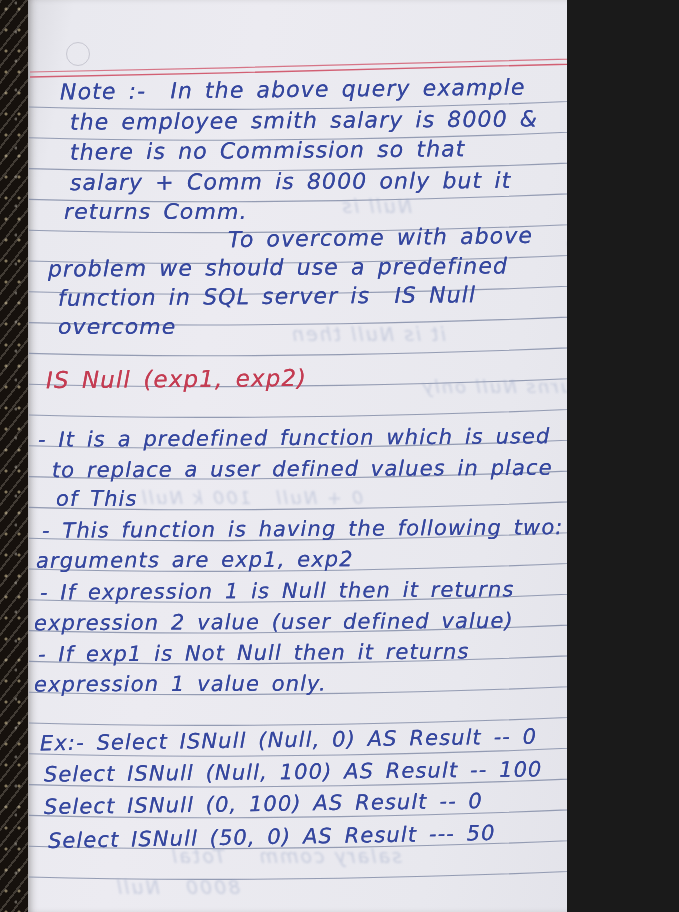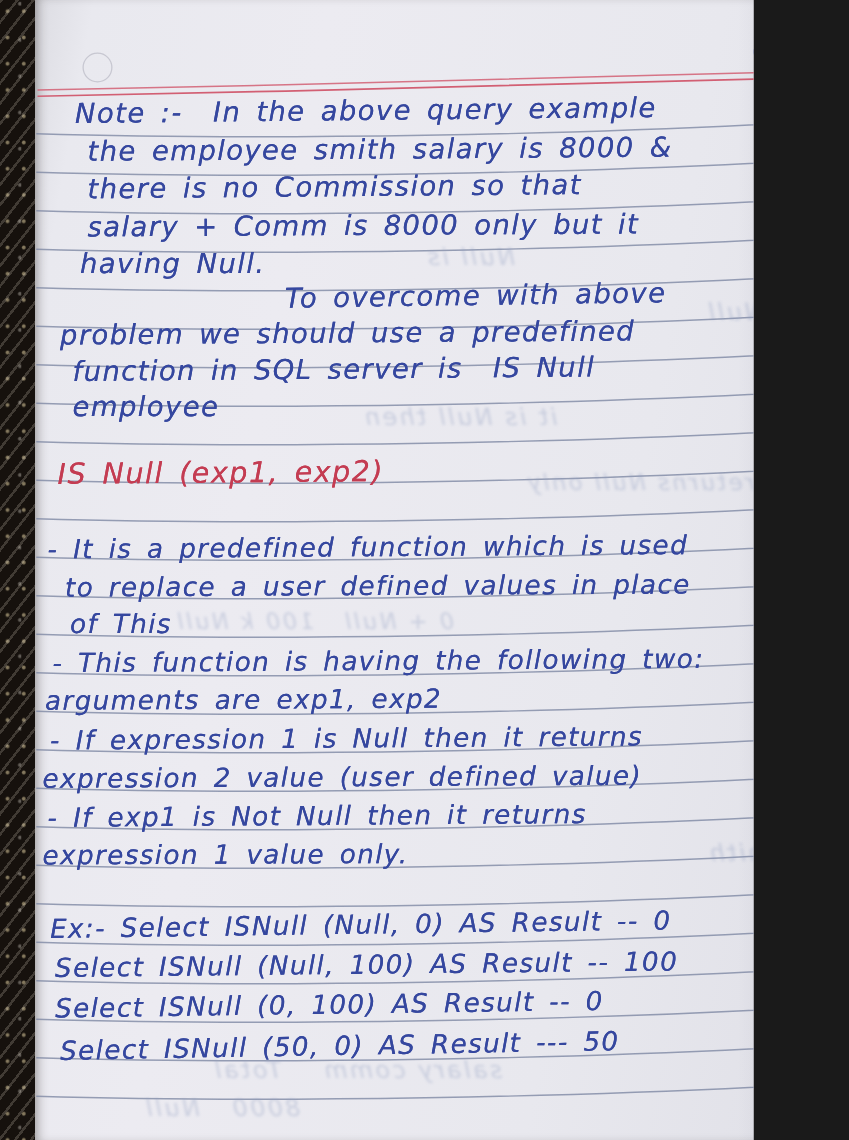--- a/index.html
+++ b/index.html
@@ -1,17 +1,17 @@
 <!DOCTYPE html>
 <html><head>
 <meta charset="utf-8">
 <style>
   html,body{margin:0;padding:0;background:#1a1a1a;}
   #photo{position:relative;width:567px;height:912px;overflow:hidden;
-         font-family:"DejaVu Sans",sans-serif;padding-left:36px;}
+         font-family:"DejaVu Sans",sans-serif;}
   
   #fabric{position:absolute;left:0;top:0;width:29px;height:912px;
     background-color:#16110d;
     background-image:
       repeating-linear-gradient(128deg, rgba(236,226,208,0.20) 0 2px, transparent 2px 10px),
       radial-gradient(circle at 6px 9px, rgba(222,205,160,0.55) 1px, transparent 2px),
       radial-gradient(circle at 16px 3px, rgba(240,235,225,0.35) 1px, transparent 2px);
     background-size:auto,13px 21px,17px 29px;}
   
   #page{position:absolute;left:28px;top:0;width:628px;height:912px;
@@ -104,25 +104,25 @@
         <path d="M 29 877 C 210 882.5, 470 878, 654 867" stroke="#7e88a4" stroke-width="1.1" fill="none" opacity="0.8"></path>
         <path d="M 657 860 L 679 869" stroke="#7e88a4" stroke-width="1.1" fill="none" opacity="0.75"></path>
       </g>
   </svg>
 
   <div id="hand-layer">
       <span class="hand" style="left: 60px; top: 79px; font-size: 22px; color: rgb(53, 71, 159); transform: rotate(-0.6deg);">Note :-  In the above query example</span>
       <span class="hand" style="left: 70px; top: 110px; font-size: 22px; color: rgb(53, 71, 159); transform: rotate(-0.4deg);">the employee smith salary is 8000 &amp;</span>
       <span class="hand" style="left: 70px; top: 140px; font-size: 22px; color: rgb(53, 71, 159); transform: rotate(-0.5deg);">there is no Commission so that</span>
       <span class="hand" style="left: 70px; top: 171px; font-size: 22px; color: rgb(53, 71, 159); transform: rotate(-0.3deg);">salary + Comm is 8000 only but it</span>
-      <span class="hand" style="left: 64px; top: 201px; font-size: 22px; color: rgb(53, 71, 159); transform: rotate(0deg);">having Null.</span>
+      <span class="hand" style="left: 64px; top: 201px; font-size: 22px; color: rgb(53, 71, 159); transform: rotate(0deg);">returns Comm.</span>
       <span class="hand" style="left: 228px; top: 227px; font-size: 22px; color: rgb(53, 71, 159); transform: rotate(-0.8deg);">To overcome with above</span>
       <span class="hand" style="left: 48px; top: 257px; font-size: 22px; color: rgb(53, 71, 159); transform: rotate(-0.4deg);">problem we should use a predefined</span>
       <span class="hand" style="left: 58px; top: 286px; font-size: 22px; color: rgb(53, 71, 159); transform: rotate(-0.5deg);">function in SQL server is  IS Null</span>
-      <span class="hand" style="left: 58px; top: 316px; font-size: 22px; color: rgb(53, 71, 159); transform: rotate(0deg);">employee</span>
+      <span class="hand" style="left: 58px; top: 316px; font-size: 22px; color: rgb(53, 71, 159); transform: rotate(0deg);">overcome</span>
       <span class="hand" style="left: 46px; top: 368px; font-size: 23px; color: rgb(196, 60, 82); transform: rotate(-0.5deg);">IS Null (exp1, exp2)</span>
       <span class="hand" style="left: 38px; top: 428px; font-size: 21px; color: rgb(53, 71, 159); transform: rotate(-0.4deg);">- It is a predefined function which is used</span>
       <span class="hand" style="left: 52px; top: 459px; font-size: 21px; color: rgb(53, 71, 159); transform: rotate(-0.3deg);">to replace a user defined values in place</span>
       <span class="hand" style="left: 56px; top: 489px; font-size: 21px; color: rgb(53, 71, 159); transform: rotate(0deg);">of This</span>
       <span class="hand" style="left: 42px; top: 519px; font-size: 21px; color: rgb(53, 71, 159); transform: rotate(-0.4deg);">- This function is having the following two:</span>
       <span class="hand" style="left: 36px; top: 550px; font-size: 21px; color: rgb(53, 71, 159); transform: rotate(-0.3deg);">arguments are exp1, exp2</span>
       <span class="hand" style="left: 40px; top: 581px; font-size: 21px; color: rgb(53, 71, 159); transform: rotate(-0.4deg);">- If expression 1 is Null then it returns</span>
       <span class="hand" style="left: 34px; top: 612px; font-size: 21px; color: rgb(53, 71, 159); transform: rotate(-0.3deg);">expression 2 value (user defined value)</span>
       <span class="hand" style="left: 38px; top: 643px; font-size: 21px; color: rgb(53, 71, 159); transform: rotate(-0.4deg);">- If exp1 is Not Null then it returns</span>
       <span class="hand" style="left: 34px; top: 674px; font-size: 21px; color: rgb(53, 71, 159); transform: rotate(-0.2deg);">expression 1 value only.</span>

